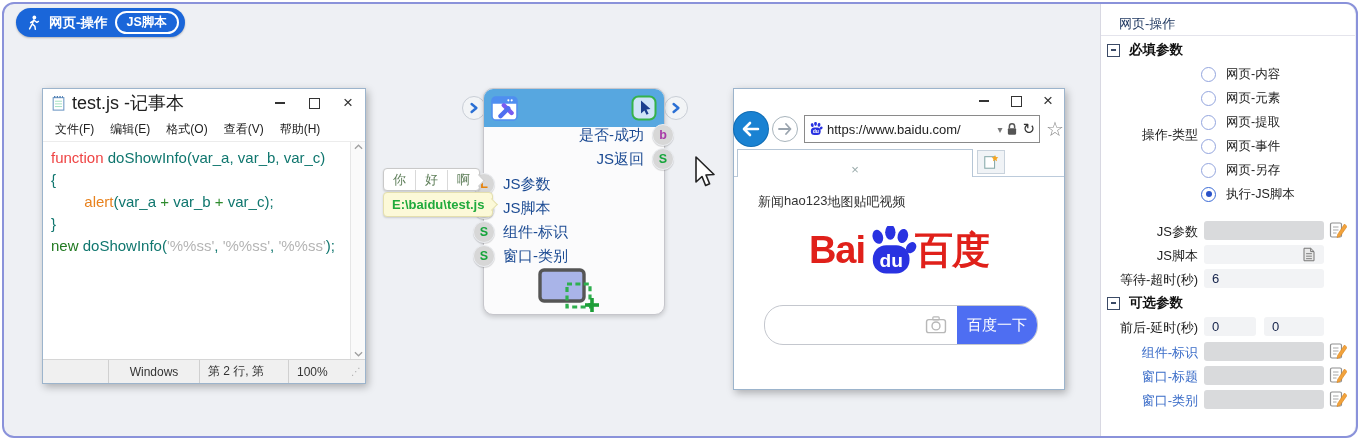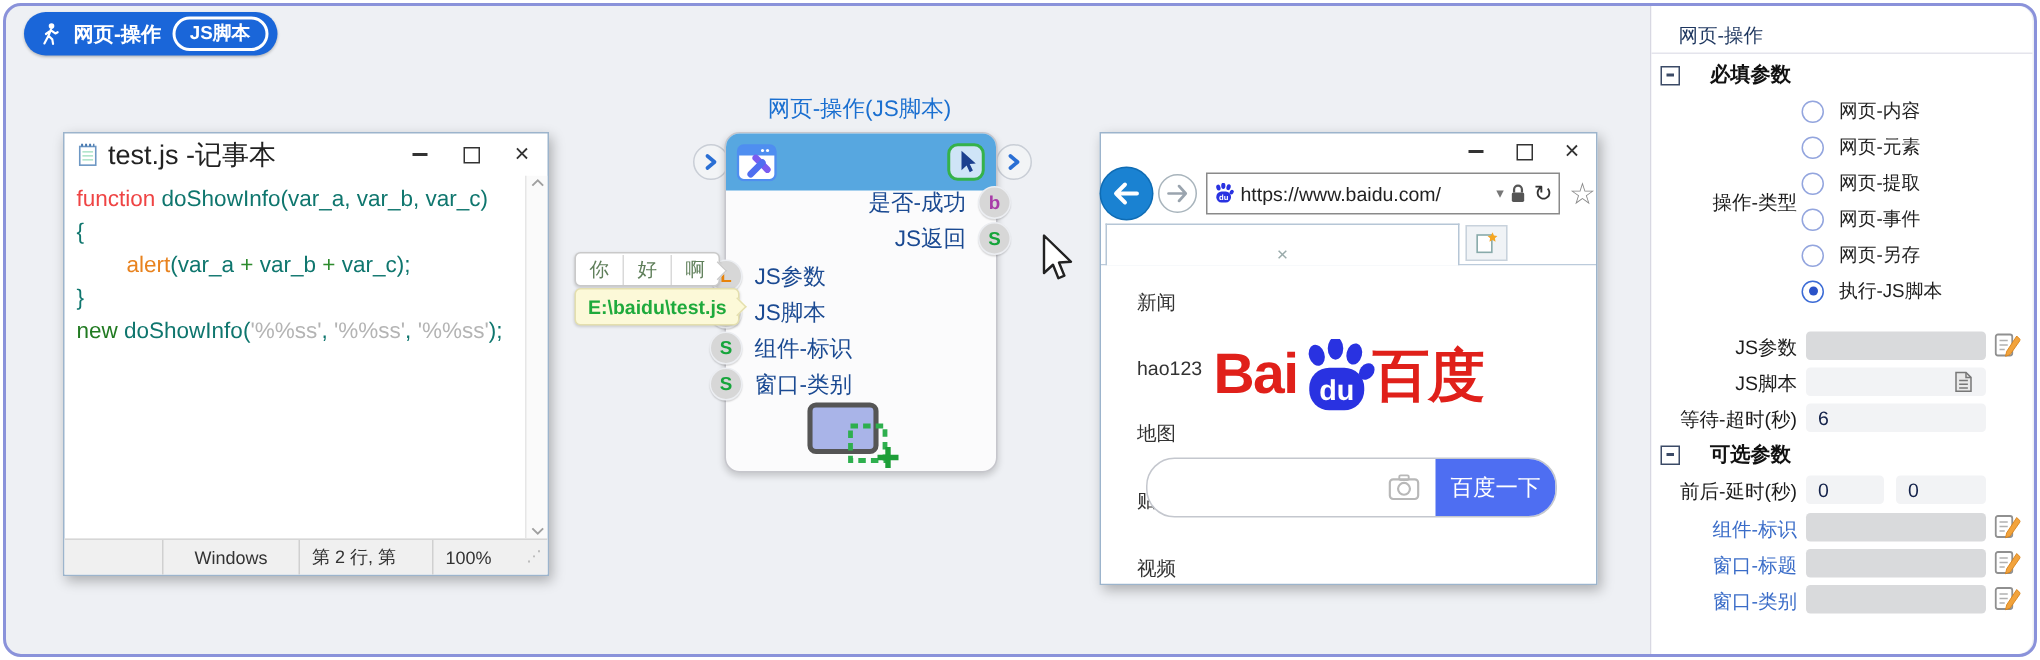--- a/index.html
+++ b/index.html
@@ -64,33 +64,33 @@
   .addrbar .url{font-size:13px;color:#222;white-space:nowrap;overflow:hidden;flex:1;}
   .addrbar .dd{color:#777;font-size:10px;}
   .addrbar .rf{color:#333;font-size:15px;}
   .favstar{color:#8a8a8a;font-size:20px;margin-left:6px;flex:none;}
   .bw-tabs{height:29px;display:flex;align-items:flex-end;padding-left:3px;border-bottom:1px solid #bccbdb;}
   .tab-active{width:222px;height:27px;background:#fff;border:1px solid #b6c6d6;border-bottom:none;display:flex;align-items:center;padding:0 6px;gap:6px;margin-bottom:-1px;background-clip:padding-box;flex-direction:column;}
   .tab-active .tttl{flex:1;font-size:12.5px;color:#222;white-space:nowrap;overflow:hidden;}
   .tab-active .tclose{color:#9aa;font-size:13px;}
   .newtab{width:26px;height:22px;margin-left:4px;margin-bottom:2px;background:#f0f3f6;border:1px solid #c8d2dc;display:flex;align-items:center;justify-content:center;}
   .bw-content{flex:1;background:#fff;position:relative;}
-  .bd-nav{position:absolute;left:24px;top:16px;display:flex;gap:27px;font-size:13px;color:#333;flex-direction:column;}
+  .bd-nav{position:absolute;left:24px;top:16px;display:flex;font-size:13px;color:#333;}
   .bd-logo{position:absolute;left:0;right:0;top:48px;display:flex;align-items:center;justify-content:center;}
   .logo-bai,.logo-cn{font-size:38px;font-weight:bold;color:#e0201a;letter-spacing:-1px;}
   .logo-cn{margin-left:-4px;}
   .bd-search{position:absolute;left:30px;top:128px;width:272px;height:38px;border:1px solid #c4c7ce;border-radius:19px;background:#fff;display:flex;align-items:center;overflow:hidden;}
   .bd-input{flex:1;height:100%;display:flex;align-items:center;justify-content:flex-end;padding-right:10px;}
   .bd-btn{width:80px;height:40px;background:#4e6ef2;color:#fff;font-size:15px;display:flex;align-items:center;justify-content:center;flex:none;}
 
   
   .panel{position:absolute;left:1100px;top:4px;bottom:4px;width:254px;background:#fff;border-left:1px solid #d8d8e2;border-radius:0 10px 10px 0;font-size:13px;color:#1c1c1c;}
   .panel .ptab{position:absolute;left:10px;top:8px;padding:3px 8px 5px;color:#1c355e;font-size:13px;}
   .panel .ptabline{position:absolute;left:0;right:0;top:31px;border-bottom:1px solid #e4e4ec;}
-  .sect{position:absolute;display:flex;align-items:center;gap:20px;font-weight:bold;font-size:13.5px;color:#111;}
+  .sect{position:absolute;display:flex;align-items:center;gap:9px;font-weight:bold;font-size:13.5px;color:#111;}
   .minusbox{width:11px;height:11px;border:1.4px solid #3b4a66;display:flex;align-items:center;justify-content:center;}
   .minusbox i{display:block;width:5px;height:1.4px;background:#3b4a66;}
   .radio-col{position:absolute;left:100px;top:58px;display:flex;flex-direction:column;}
   .rrow{height:24px;display:flex;align-items:center;gap:10px;}
   .rb{width:13px;height:13px;border-radius:50%;border:1.5px solid #93a5de;background:#fff;display:flex;align-items:center;justify-content:center;}
   .rb.sel{border-color:#3b6bd6;}
   .rb.sel i{display:block;width:6px;height:6px;border-radius:50%;background:#2a52c8;}
   .rlabel{font-size:12.5px;color:#222;}
   .plabel{position:absolute;width:100px;text-align:right;font-size:13px;color:#1c1c1c;}
   .plabel.blue{color:#3a6cc8;}
@@ -126,41 +126,47 @@
       <span class="winctl">
         <span class="ctl">
             <span class="minbar"></span>
           </span>
         <span class="ctl">
             <span class="maxbox"></span>
           </span>
         <span class="ctl" style="font-size:17px;">×</span>
       </span>
     </div>
+    <div class="np-menu" id="np-menu">
+        <span>文件(F)</span>
+        <span>编辑(E)</span>
+        <span>格式(O)</span>
+        <span>查看(V)</span>
+        <span>帮助(H)</span>
+      </div>
     <div class="np-body">
       <div class="np-code" id="np-code"><div class="code-line"><span class="tok-kw">function</span><span class="tok-plain"> doShowInfo(var_a, var_b, var_c)</span></div><div class="code-line"><span class="tok-plain">{</span></div><div class="code-line"><span class="tok-plain">        </span><span class="tok-fn">alert</span><span class="tok-plain">(var_a </span><span class="tok-op">+</span><span class="tok-plain"> var_b </span><span class="tok-op">+</span><span class="tok-plain"> var_c);</span></div><div class="code-line"><span class="tok-plain">}</span></div><div class="code-line"><span class="tok-kw2">new</span><span class="tok-plain"> doShowInfo(</span><span class="tok-str">'%%ss'</span><span class="tok-plain">, </span><span class="tok-str">'%%ss'</span><span class="tok-plain">, </span><span class="tok-str">'%%ss'</span><span class="tok-plain">);</span></div></div>
       <div class="np-scroll">
         <svg width="9" height="6" viewBox="0 0 10 6">
             <path d="M1 5 L5 1 L9 5" stroke="#a0a0a0" stroke-width="1.4" fill="none"></path>
           </svg>
         <svg width="9" height="6" viewBox="0 0 10 6">
             <path d="M1 1 L5 5 L9 1" stroke="#a0a0a0" stroke-width="1.4" fill="none"></path>
           </svg>
       </div>
     </div>
     <div class="np-status">
       <span class="cell sp"></span>
       <span class="cell" style="width:74px;justify-content:center;">Windows</span>
       <span class="cell" style="width:72px;">第 2 行, 第</span>
       <span class="cell" style="width:46px;">100%</span>
       <span class="cell grip">⋰</span>
     </div>
   </div>
 
-  <div class="node-title">网页-操作(JS脚本)</div>
   <div class="conn nleft">
       <svg width="16" height="16" viewBox="0 0 20 20">
         <path d="M7 5 L13 10 L7 15" stroke="#2a6fd4" stroke-width="3" fill="none" stroke-linecap="round" stroke-linejoin="round"></path>
       </svg>
     </div>
   <div class="conn nright">
       <svg width="16" height="16" viewBox="0 0 20 20">
         <path d="M7 5 L13 10 L7 15" stroke="#2a6fd4" stroke-width="3" fill="none" stroke-linecap="round" stroke-linejoin="round"></path>
       </svg>
     </div>

